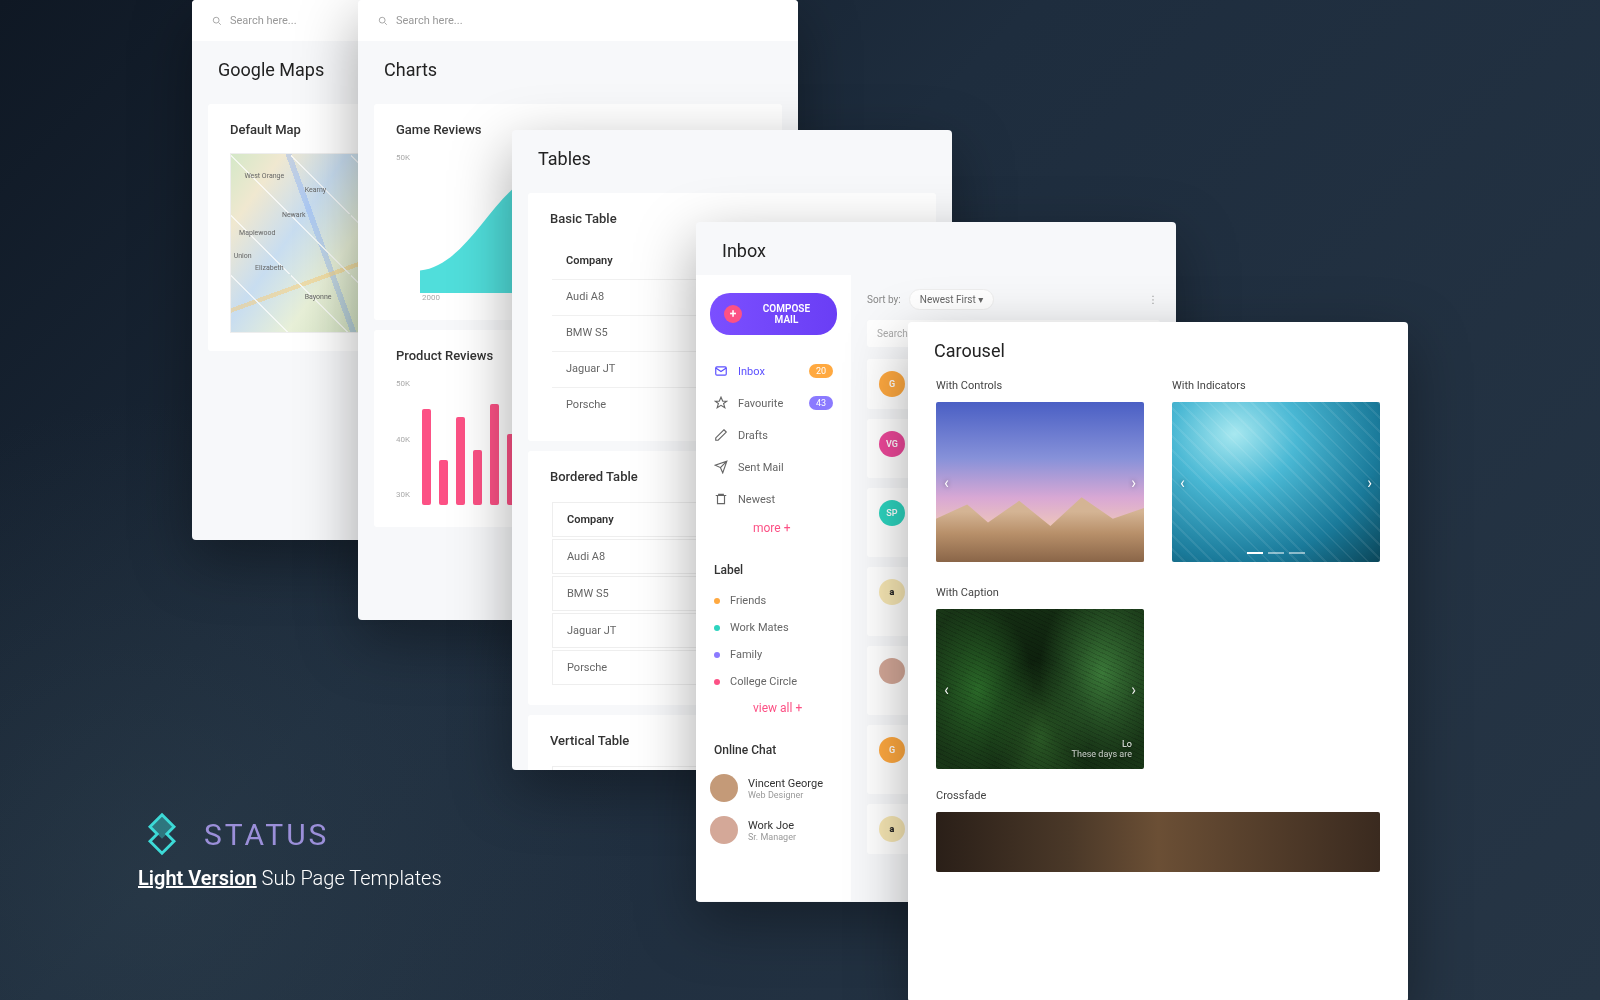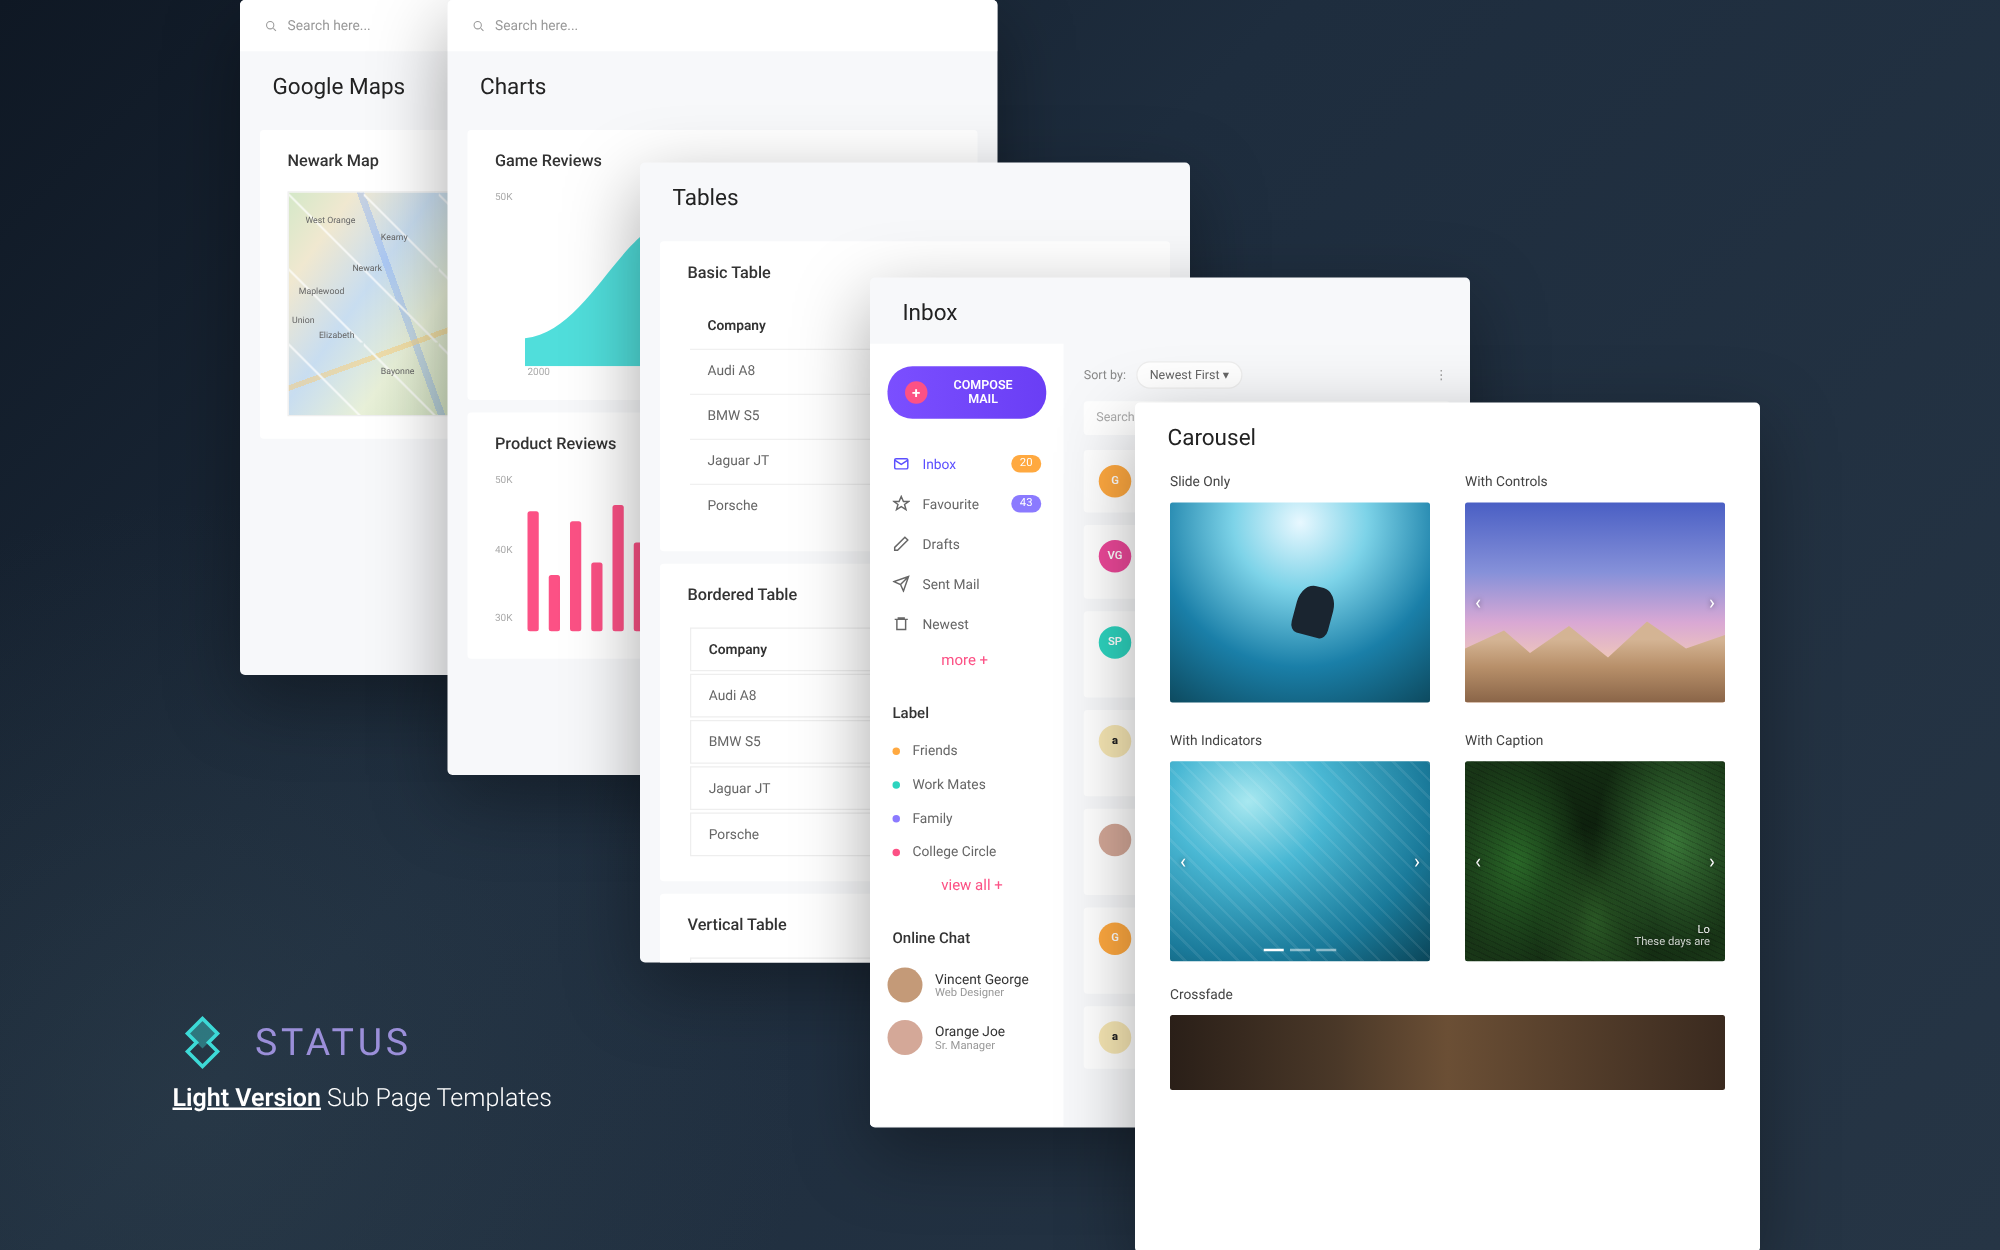--- a/index.html
+++ b/index.html
@@ -120,21 +120,21 @@
 <div class="card card-a">
   <div class="search-bar">
     <svg width="10" height="10" viewBox="0 0 24 24" fill="none" stroke="#999" stroke-width="2">
         <circle cx="10" cy="10" r="7"></circle>
         <path d="m21 21-5-5"></path>
       </svg>
     <span>Search here...</span>
   </div>
   <div class="page-title">Google Maps</div>
   <div class="panel">
-    <div class="panel-title">Newark Map</div>
+    <div class="panel-title">Default Map</div>
     <div class="map">
       <span class="map-label" style="top:10%;left:10%">West Orange</span>
       <span class="map-label" style="top:18%;left:55%">Kearny</span>
       <span class="map-label" style="top:32%;left:38%">Newark</span>
       <span class="map-label" style="top:42%;left:6%">Maplewood</span>
       <span class="map-label" style="top:62%;left:18%">Elizabeth</span>
       <span class="map-label" style="top:78%;left:55%">Bayonne</span>
       <span class="map-label" style="top:55%;left:2%">Union</span>
     </div>
   </div>
@@ -335,21 +335,21 @@
           <div class="chat-item">
             <div class="avatar" style="background:#c49a78"></div>
             <div class="chat-info">
               <div class="name">Vincent George</div>
               <div class="role">Web Designer</div>
             </div>
           </div>
           <div class="chat-item">
             <div class="avatar" style="background:#d4a898"></div>
             <div class="chat-info">
-              <div class="name">Orange Joe</div>
+              <div class="name">Work Joe</div>
               <div class="role">Sr. Manager</div>
             </div>
           </div>
         </div>
     </div>
     <div class="inbox-main">
       <div class="sort-row">
         <span>Sort by:</span>
         <span class="pill"><span>Newest First</span> ▾</span>
         <span class="dots">⋮</span>
@@ -420,24 +420,20 @@
             </div>
           </div>
         </div>
     </div>
   </div>
 </div>
 
 <div class="card card-e">
   <div class="page-title">Carousel</div>
   <div class="carousel-grid" id="carousel-grid">
-      <div class="car-item">
-        <div class="lbl">Slide Only</div>
-        <div class="thumb scene-diver"></div>
-      </div>
       <div class="car-item">
         <div class="lbl">With Controls</div>
         <div class="thumb scene-purple">
           <span class="ctrl l">‹</span>
           <span class="ctrl r">›</span>
         </div>
       </div>
       <div class="car-item">
         <div class="lbl">With Indicators</div>
         <div class="thumb scene-ocean">

